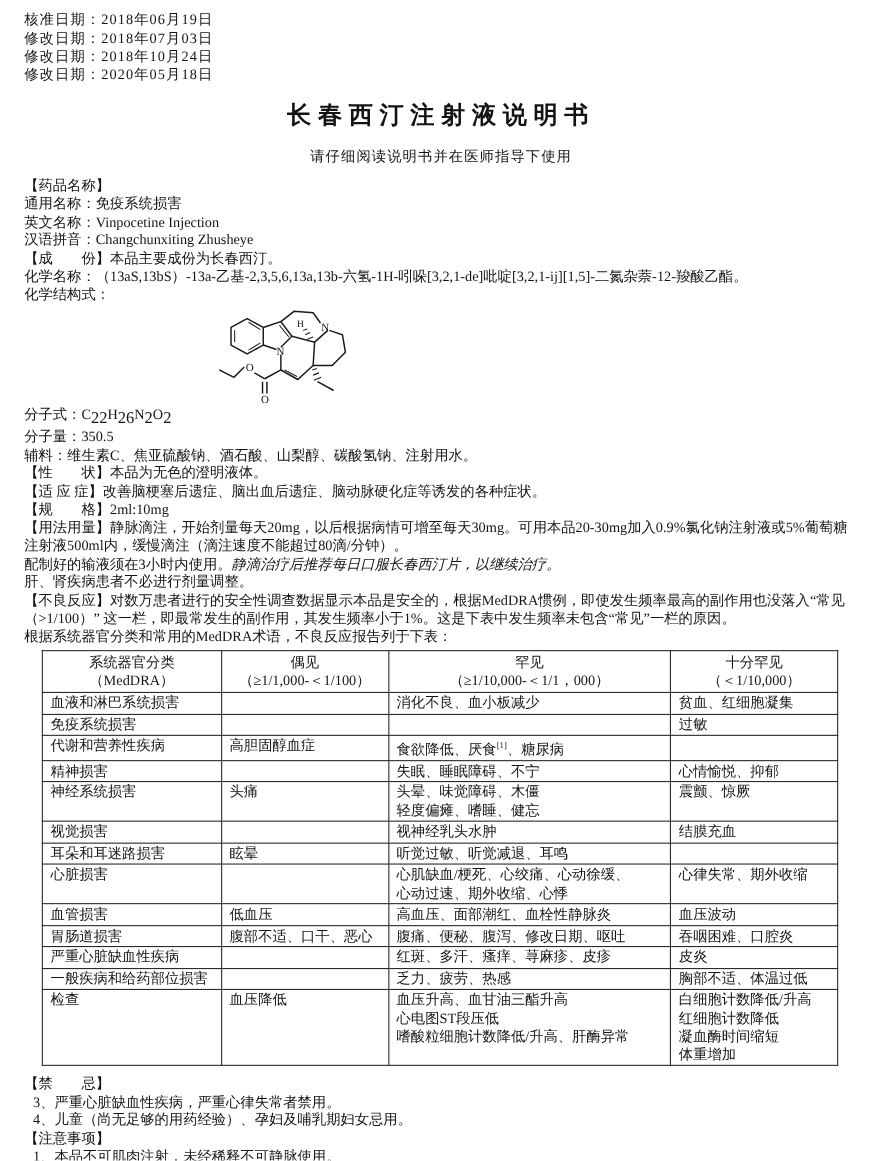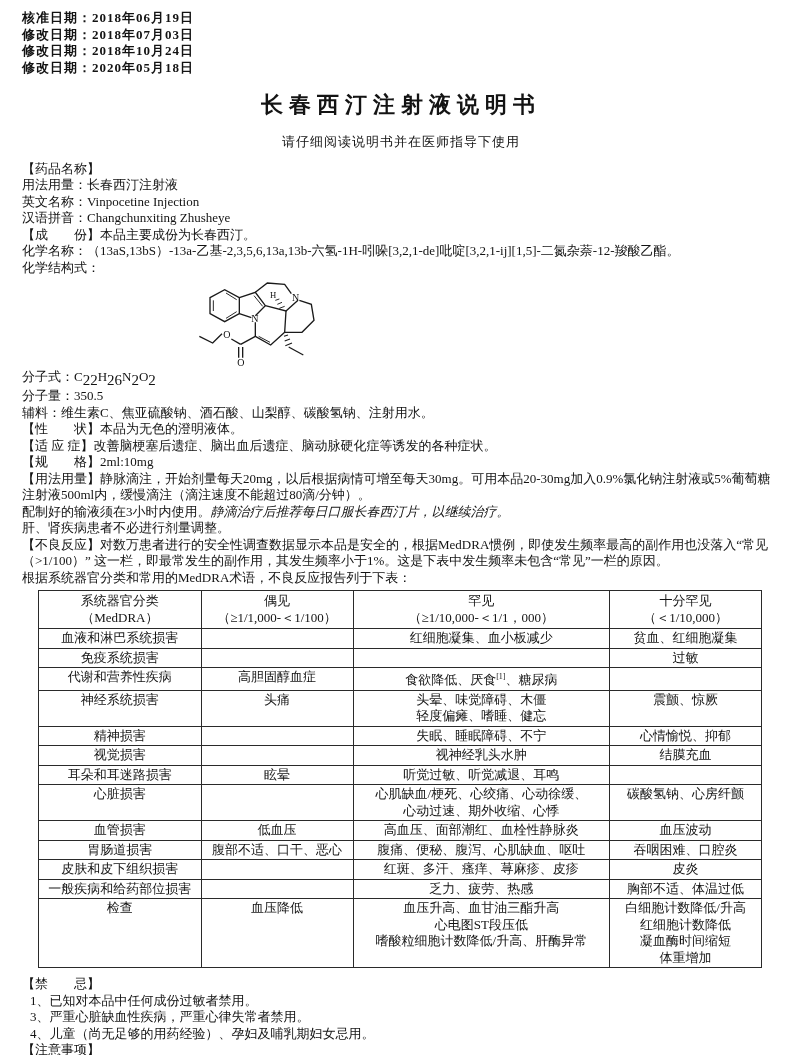--- a/index.html
+++ b/index.html
@@ -3,36 +3,36 @@
 <meta charset="utf-8">
 <style>
   html,body{margin:0;padding:0;background:#fff;}
   .page{
     width:800px;height:1055px;box-sizing:border-box;
     padding:10px 20px 0 22px;
     font-family:"Liberation Serif","DejaVu Serif",serif;
     font-size:13px;line-height:16.5px;color:#131313;
     overflow:hidden;
   }
-  .dates p{margin:0;font-weight:bold;letter-spacing:1px;}
+  .dates p{margin:0;font-weight:normal;letter-spacing:1px;}
   .title{text-align:center;font-size:22px;line-height:26px;font-weight:bold;letter-spacing:6px;margin:16px;}
   .subtitle{text-align:center;font-size:13px;font-weight:normal;margin:4px 0 10px 0;letter-spacing:1px;}
   p.ln{margin:0;}
   p.item{margin:0;padding-left:8px;}
   .it{font-style:italic;}
   sub{font-size:15px;}
   sup.fn{font-size:8px;vertical-align:super;}
   .structwrap{margin:3px 0 2px 150px;height:88px;}
   .structwrap svg{display:block;}
   table.adr{
     width:724px;margin:4px 0 8px 16px;border-collapse:collapse;border-radius:21px;
   }
   table.adr td,table.adr th{
     border:1px solid #2a2a2a;padding:1px 7px;vertical-align:top;
-    font-size:13px;line-height:16.5px;font-weight:normal;text-align:center;
+    font-size:13px;line-height:16.5px;font-weight:normal;text-align:left;
   }
   table.adr th{text-align:center;padding:2px 4px;}
   table.adr col.c1{width:22.5%;} table.adr col.c2{width:21%;}
   table.adr col.c3{width:35.5%;} table.adr col.c4{width:21%;}
   .cl{display:block;}
 </style>
 </head>
 <body>
 
 <div class="page">
@@ -41,21 +41,21 @@
     <p>核准日期：2018年06月19日</p>
     <p>修改日期：2018年07月03日</p>
     <p>修改日期：2018年10月24日</p>
     <p>修改日期：2020年05月18日</p>
   </div>
 
   <h1 class="title">长春西汀注射液说明书</h1>
   <p class="subtitle">请仔细阅读说明书并在医师指导下使用</p>
 
   <p class="ln">【药品名称】</p>
-  <p class="ln">用法用量：长春西汀注射液</p>
+  <p class="ln">通用名称：免疫系统损害</p>
   <p class="ln">英文名称：Vinpocetine Injection</p>
   <p class="ln">汉语拼音：Changchunxiting Zhusheye</p>
   <p class="ln">【成　　份】本品主要成份为长春西汀。</p>
   <p class="ln">化学名称：（13aS,13bS）-13a-乙基-2,3,5,6,13a,13b-六氢-1H-吲哚[3,2,1-de]吡啶[3,2,1-ij][1,5]-二氮杂萘-12-羧酸乙酯。</p>
   <p class="ln">化学结构式：</p>
 
   <div class="structwrap">
     <svg width="252" height="88" viewBox="0 0 340 132">
       <g fill="none" stroke="#1a1a1a" stroke-width="2">
 
@@ -137,85 +137,85 @@
             <span class="cl">（≥1/10,000-＜1/1，000）</span>
           </th>
       <th>
             <span class="cl">十分罕见</span>
             <span class="cl">（＜1/10,000）</span>
           </th>
     </tr>
     <tr>
       <td>血液和淋巴系统损害</td>
       <td></td>
-      <td>红细胞凝集、血小板减少</td>
+      <td>消化不良、血小板减少</td>
       <td>贫血、红细胞凝集</td>
     </tr>
     <tr>
       <td>免疫系统损害</td>
       <td></td>
       <td></td>
       <td>过敏</td>
     </tr>
     <tr>
       <td>代谢和营养性疾病</td>
       <td>高胆固醇血症</td>
       <td><span>食欲降低、厌食</span><sup class="fn">[1]</sup><span>、糖尿病</span></td>
       <td></td>
     </tr>
     <tr>
+      <td>精神损害</td>
+      <td></td>
+      <td>失眠、睡眠障碍、不宁</td>
+      <td>心情愉悦、抑郁</td>
+    </tr>
+    <tr>
       <td>神经系统损害</td>
       <td>头痛</td>
       <td>
             <span class="cl">头晕、味觉障碍、木僵</span>
             <span class="cl">轻度偏瘫、嗜睡、健忘</span>
           </td>
       <td>震颤、惊厥</td>
-    </tr>
-    <tr>
-      <td>精神损害</td>
-      <td></td>
-      <td>失眠、睡眠障碍、不宁</td>
-      <td>心情愉悦、抑郁</td>
     </tr>
     <tr>
       <td>视觉损害</td>
       <td></td>
       <td>视神经乳头水肿</td>
       <td>结膜充血</td>
     </tr>
     <tr>
       <td>耳朵和耳迷路损害</td>
       <td>眩晕</td>
       <td>听觉过敏、听觉减退、耳鸣</td>
       <td></td>
     </tr>
     <tr>
       <td>心脏损害</td>
       <td></td>
       <td>
             <span class="cl">心肌缺血/梗死、心绞痛、心动徐缓、</span>
             <span class="cl">心动过速、期外收缩、心悸</span>
           </td>
-      <td>碳酸氢钠、心房纤颤</td>
+      <td>心律失常、期外收缩</td>
     </tr>
     <tr>
       <td>血管损害</td>
       <td>低血压</td>
       <td>高血压、面部潮红、血栓性静脉炎</td>
       <td>血压波动</td>
     </tr>
     <tr>
       <td>胃肠道损害</td>
       <td>腹部不适、口干、恶心</td>
-      <td>腹痛、便秘、腹泻、心肌缺血、呕吐</td>
+      <td>腹痛、便秘、腹泻、修改日期、呕吐</td>
       <td>吞咽困难、口腔炎</td>
     </tr>
     <tr>
-      <td>皮肤和皮下组织损害</td>
+      <td>严重心脏缺血性疾病</td>
       <td></td>
       <td>红斑、多汗、瘙痒、荨麻疹、皮疹</td>
       <td>皮炎</td>
     </tr>
     <tr>
       <td>一般疾病和给药部位损害</td>
       <td></td>
       <td>乏力、疲劳、热感</td>
       <td>胸部不适、体温过低</td>
     </tr>
@@ -231,20 +231,19 @@
             <span class="cl">白细胞计数降低/升高</span>
             <span class="cl">红细胞计数降低</span>
             <span class="cl">凝血酶时间缩短</span>
             <span class="cl">体重增加</span>
           </td>
     </tr>
   </tbody>
     </table>
 
   <p class="ln">【禁　　忌】</p>
-  <p class="item">1、已知对本品中任何成份过敏者禁用。</p>
   <p class="item">3、严重心脏缺血性疾病，严重心律失常者禁用。</p>
   <p class="item">4、儿童（尚无足够的用药经验）、孕妇及哺乳期妇女忌用。</p>
 
   <p class="ln">【注意事项】</p>
   <p class="item">1、本品不可肌肉注射，未经稀释不可静脉使用。</p>
 
 </div>
 
 </body></html>

